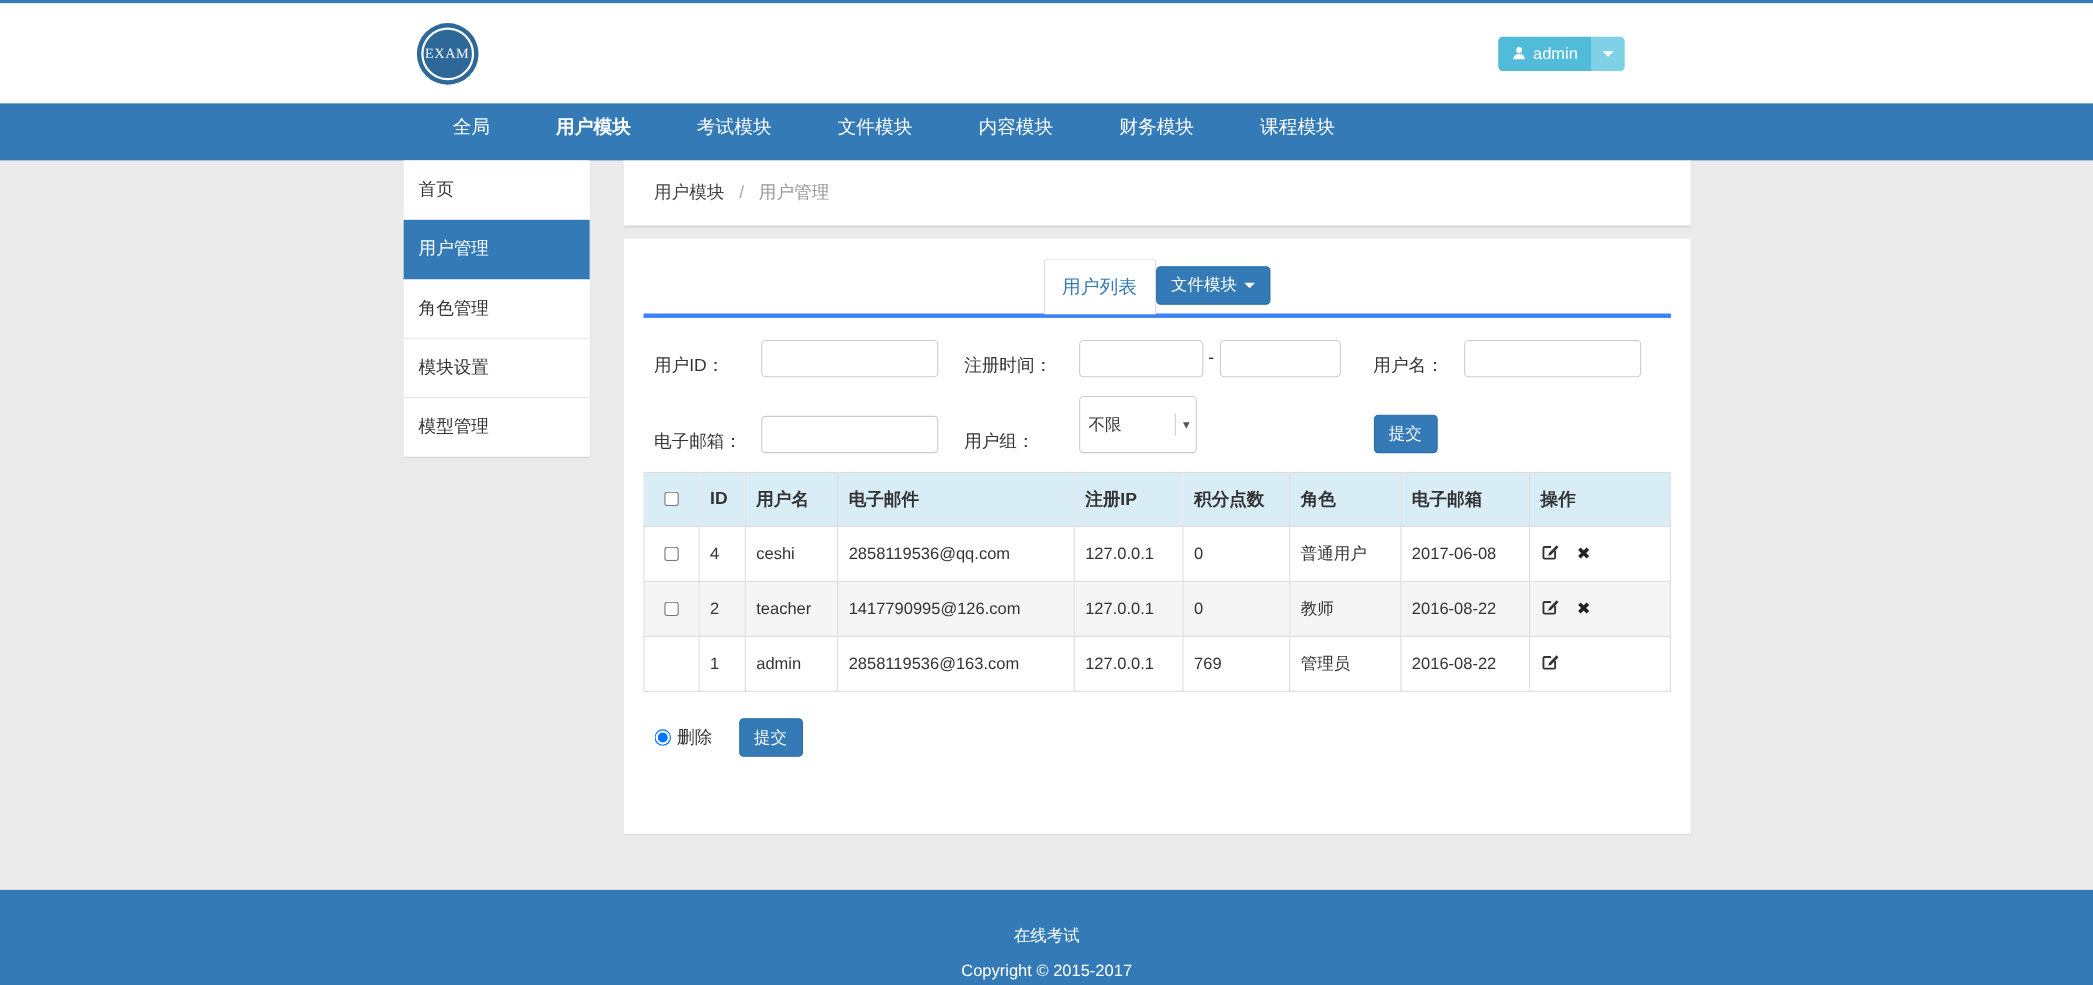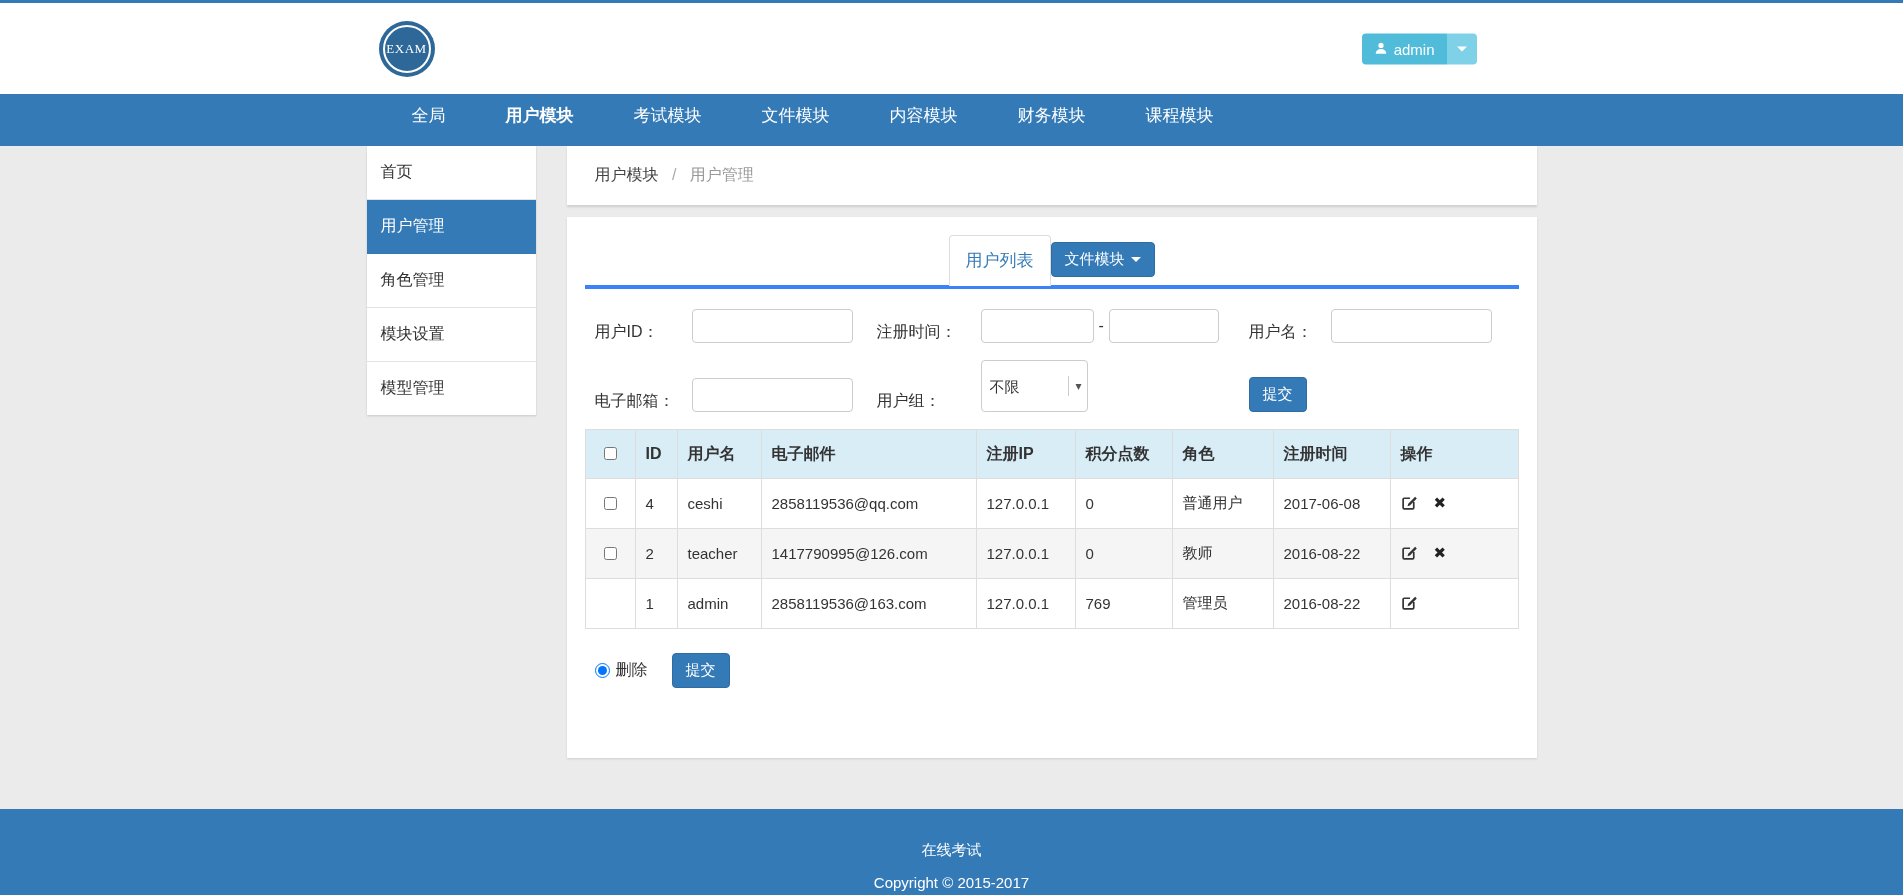--- a/index.html
+++ b/index.html
@@ -218,21 +218,21 @@
           </colgroup>
           <thead>
             <tr>
                 <th class="cb-col"><input type="checkbox" style=""></th>
                 <th>ID</th>
                 <th>用户名</th>
                 <th>电子邮件</th>
                 <th>注册IP</th>
                 <th>积分点数</th>
                 <th>角色</th>
-                <th>注册时间</th>
+                <th>电子邮箱</th>
                 <th>操作</th>
               </tr>
           </thead>
           <tbody>
               <tr>
                 <td class="cb-col"><input type="checkbox" style=""></td>
                 <td>4</td>
                 <td>ceshi</td>
                 <td>2858119536@qq.com</td>
                 <td>127.0.0.1</td>

